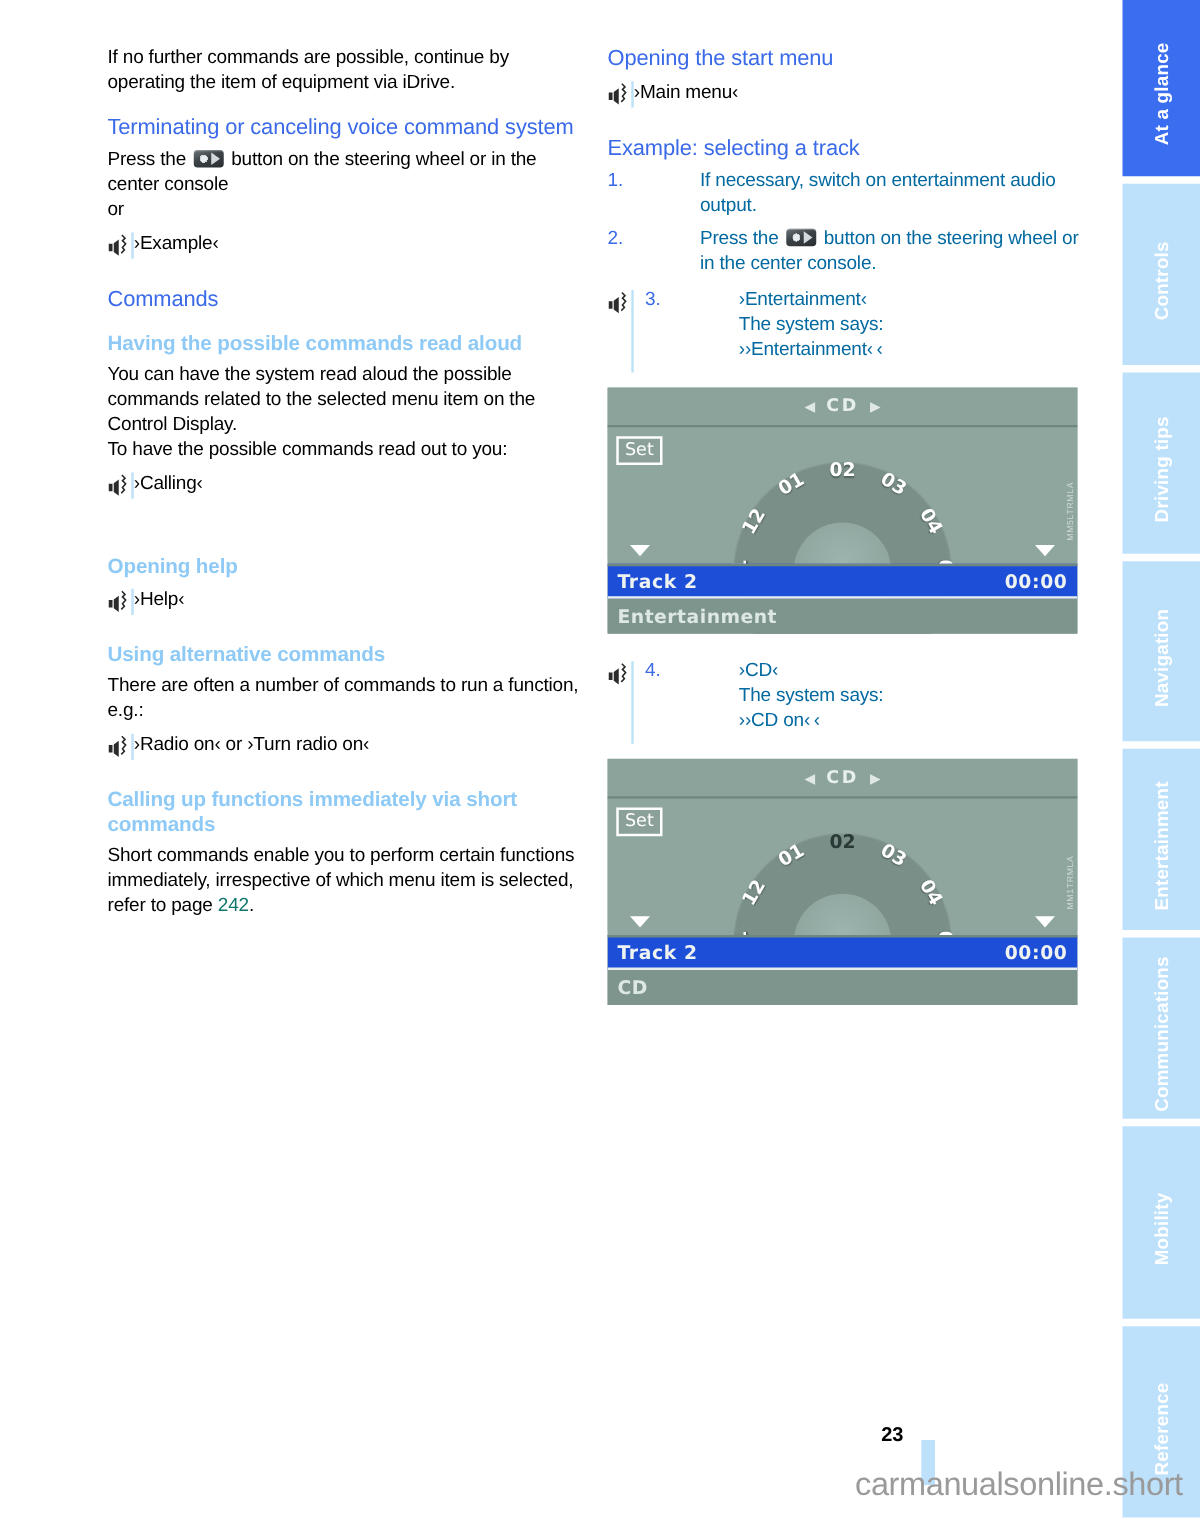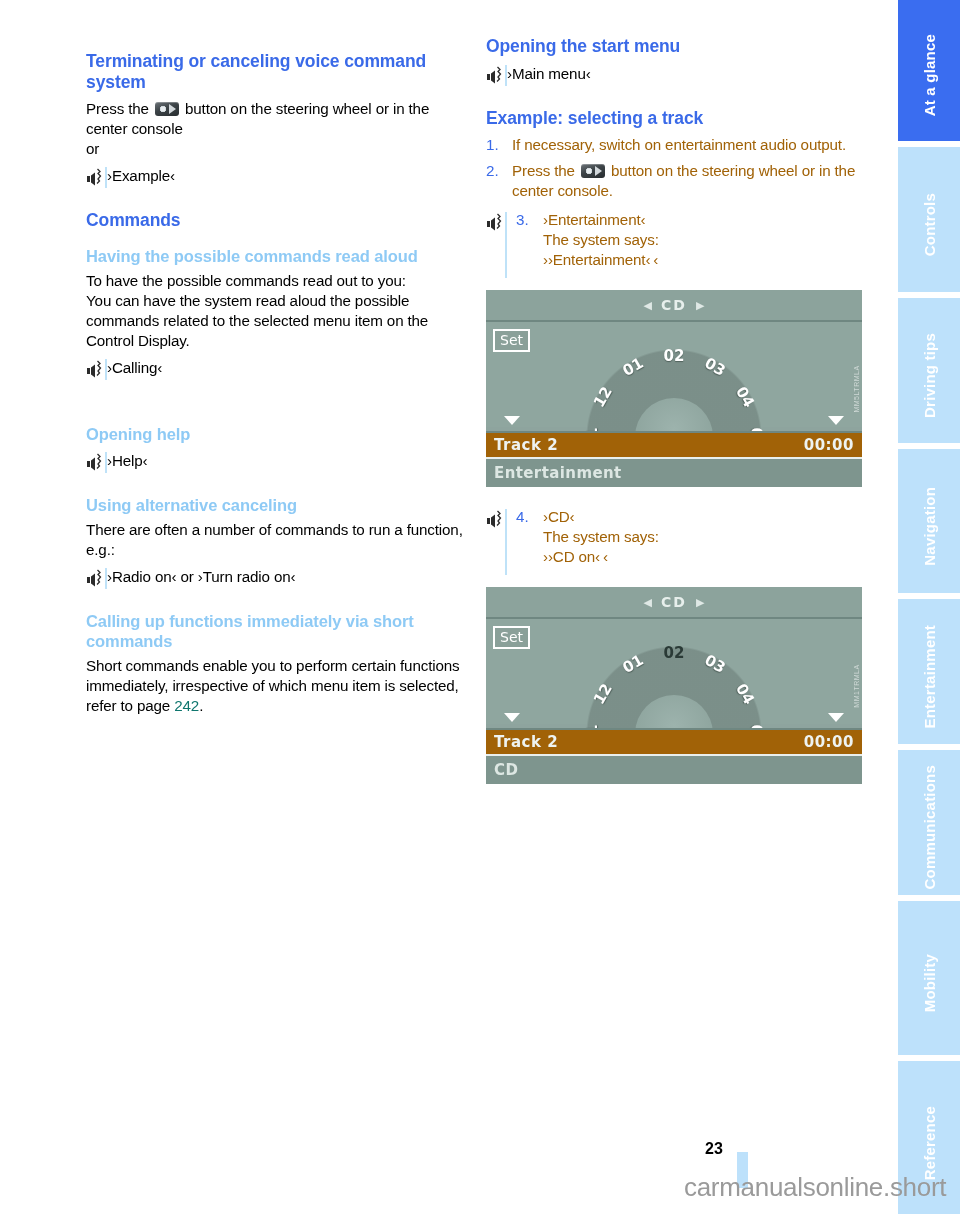--- a/index.html
+++ b/index.html
@@ -37,21 +37,21 @@
     padding-bottom:10px;
   }
   .tab.active .tab-label{color:#ffffff;}
 
   
   .col{position:absolute;top:0;width:380px;}
   .col-left{left:86px;}
   .col-right{left:486px;}
 
   .h1{
-    color:#3a6ae8;font-weight:bold;font-size:17.5px;line-height:21px;
+    color:#3a6ae8;font-weight:normal;font-size:17.5px;line-height:21px;
     margin:0 0 6px 0;letter-spacing:-.1px;
   }
   .h2{
     color:#8ecaf5;font-weight:bold;font-size:16.5px;line-height:20px;
     margin:0 0 5px 0;letter-spacing:-.1px;
   }
   p.body{
     color:#000;font-size:15.2px;line-height:20px;margin:0 0 0 0;
     letter-spacing:-.15px;
   }
@@ -94,21 +94,21 @@
   .btn-glyph:before{
     content:"";position:absolute;right:3px;top:2px;
     width:0;height:0;border-left:7px solid #e3e9ec;
     border-top:5px solid transparent;border-bottom:5px solid transparent;
     opacity:.9;
   }
 
   
   .ol-item{display:flex;gap:8px;margin-top:6px;}
   .ol-num{color:#3a6ae8;font-size:15.2px;line-height:20px;width:18px;flex:0 0 18px;}
-  .ol-body{color:#a16207;font-size:15.2px;line-height:20px;letter-spacing:-.15px;flex:1;}
+  .ol-body{color:#0369a1;font-size:15.2px;line-height:20px;letter-spacing:-.15px;flex:1;margin-left:48px;}
 
   .ol-item-voice{display:flex;gap:9px;margin-top:9px;align-items:flex-start;}
   .ol-item-voice .cmd-icon{height:66px;margin-top:2px;}
 
   .pagelink{color:#0f766e;}
 
   
   .screen{
     width:376px;height:197px;
     background:#8ea49e;
@@ -166,21 +166,21 @@
   .tracknum.sel{color:#2a3a36;text-shadow:none;}
   .caret{
     position:absolute;bottom:2px;width:0;height:0;
     border-left:8px solid transparent;border-right:8px solid transparent;
     border-top:9px solid #ffffff;
   }
   .caret.l{left:18px;}
   .caret.r{right:18px;}
   .screen .trackbar{
     position:absolute;left:0;right:0;bottom:28px;height:28px;
-    background:#a16207;border-top:2px solid #6f8781;border-bottom:2px solid #e9efed;
+    background:#1d4ed8;border-top:2px solid #6f8781;border-bottom:2px solid #e9efed;
     display:flex;align-items:center;justify-content:space-between;
     padding:0 8px;box-sizing:border-box;
   }
   .screen .trackbar span{color:#eef3f1;font-size:15px;font-weight:bold;letter-spacing:.5px;}
   .screen .statusbar{
     position:absolute;left:0;right:0;bottom:0;height:28px;
     background:#7e958e;display:flex;align-items:center;padding:0 8px;
     box-sizing:border-box;
   }
   .screen .statusbar span{color:#dde7e3;font-size:15px;font-weight:bold;letter-spacing:.4px;}
@@ -205,20 +205,21 @@
     font-family:"Liberation Sans", sans-serif;
   }
 </style>
 </head>
 <body>
 
 <div class="page">
 
   <div class="col col-left" style="top:36px;">
 
+    <p class="body">If no further commands are possible, continue by operating the item of equipment via iDrive.</p>
 
     <div class="gap-m"></div>
 
     <h2 class="h1">Terminating or canceling voice command system</h2>
 
     <p class="body"><span>Press the</span> <span class="btn-glyph"></span> <span>button on the steering wheel or in the center console</span></p>
 
     <p class="body">or</p>
 
     <div class="cmd-row">
@@ -235,22 +236,22 @@
     </div>
 
     <div class="gap-l"></div>
 
     <h2 class="h1">Commands</h2>
 
     <div class="gap-s"></div>
 
     <h3 class="h2">Having the possible commands read aloud</h3>
 
+    <p class="body">You can have the system read aloud the possible commands related to the selected menu item on the Control Display.</p>
     <p class="body">To have the possible commands read out to you:</p>
-    <p class="body">You can have the system read aloud the possible commands related to the selected menu item on the Control Display.</p>
 
     <div class="cmd-row">
       <span class="cmd-icon">
         <svg width="19" height="21" viewBox="0 0 19 21">
             <g fill="#2b2b2b">
               <rect x="1" y="9" width="3" height="6"></rect>
               <path d="M5 8.5 L9 5.5 L9 18.5 L5 15.5 Z"></path>
               <path d="M11.5 2 L14 4.5 L12 6.5 L14.5 9 L12 12 L13.5 14 L11 16.5" stroke="#2b2b2b" stroke-width="1.3" fill="none"></path>
             </g>
           </svg>
@@ -273,21 +274,21 @@
               <path d="M5 8.5 L9 5.5 L9 18.5 L5 15.5 Z"></path>
               <path d="M11.5 2 L14 4.5 L12 6.5 L14.5 9 L12 12 L13.5 14 L11 16.5" stroke="#2b2b2b" stroke-width="1.3" fill="none"></path>
             </g>
           </svg>
       </span>
       <span class="cmd-text">›Help‹</span>
     </div>
 
     <div class="gap-l"></div>
 
-    <h3 class="h2">Using alternative canceling</h3>
+    <h3 class="h2">Using alternative commands</h3>
     <p class="body">There are often a number of commands to run a function, e.g.:</p>
 
     <div class="cmd-row">
       <span class="cmd-icon">
         <svg width="19" height="21" viewBox="0 0 19 21">
             <g fill="#2b2b2b">
               <rect x="1" y="9" width="3" height="6"></rect>
               <path d="M5 8.5 L9 5.5 L9 18.5 L5 15.5 Z"></path>
               <path d="M11.5 2 L14 4.5 L12 6.5 L14.5 9 L12 12 L13.5 14 L11 16.5" stroke="#2b2b2b" stroke-width="1.3" fill="none"></path>
             </g>

